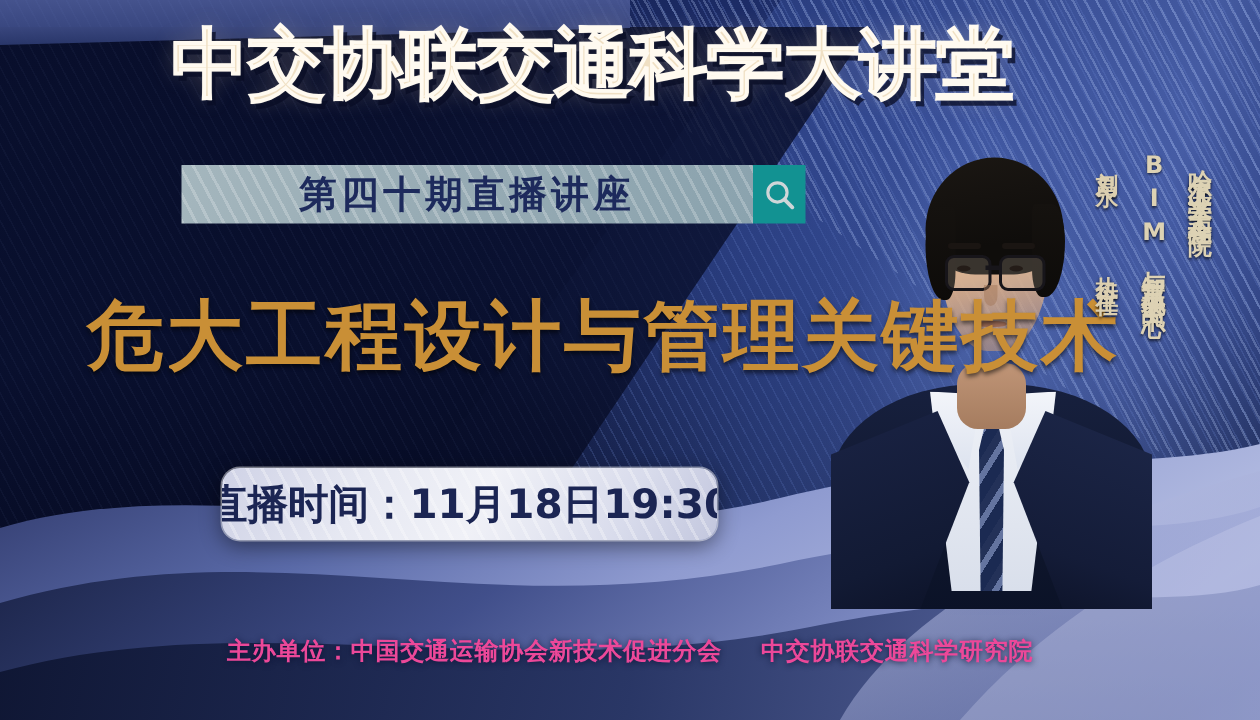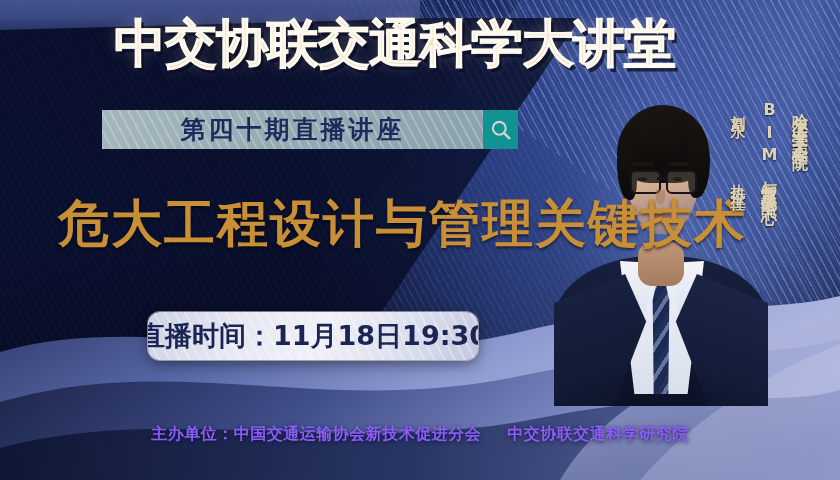--- a/index.html
+++ b/index.html
@@ -165,21 +165,21 @@
       0 0 1px #fff8ea,
       3px 4px 0 rgba(8,12,36,.75),
       0 0 14px rgba(255,230,190,.25);
     white-space:nowrap;
     transform:scaleX(1.02);
     transform-origin:left center;
   }
 
   
   .sub-wrap{
-    position:absolute;left:102px;top:110px;
+    position:absolute;left:121px;top:110px;
     height:39px;display:flex;align-items:flex-start;
   }
   .sub-bar{
     width:381px;height:39px;
     background:linear-gradient(100deg,#a4b6bd 0%,#97abb4 45%,#8ba3ae 100%);
     position:relative;overflow:hidden;
     display:flex;align-items:center;justify-content:center;
   }
   .sub-bar::after{
     content:"";position:absolute;inset:0;
@@ -253,21 +253,21 @@
     left:728px;top:102px;
     font-size:15px;color:#dccfb0;letter-spacing:4px;
     text-shadow:0 1px 2px rgba(0,0,0,.7);
   }
   .vcol-person .vgap{display:inline-block;height:14px;}
 
   
   .footer{
     position:absolute;left:0;right:0;top:424px;
     text-align:center;
-    font-size:16px;font-weight:bold;color:#8b5cf6;
+    font-size:16px;font-weight:bold;color:#ec4899;
     letter-spacing:.5px;
     text-shadow:0 1px 4px rgba(10,18,50,.85);
   }
   .footer .gap{display:inline-block;width:26px;}
 </style>
 </head>
 <body>
 
 <div id="poster">
 

